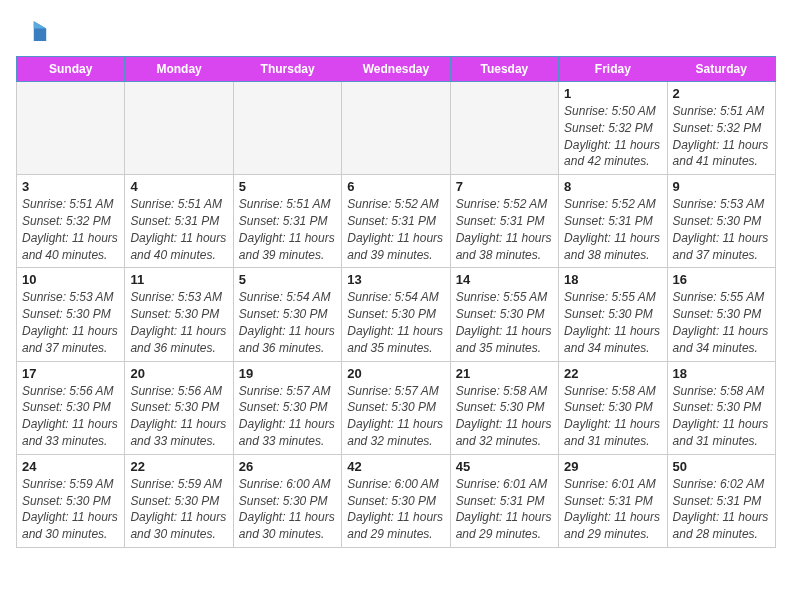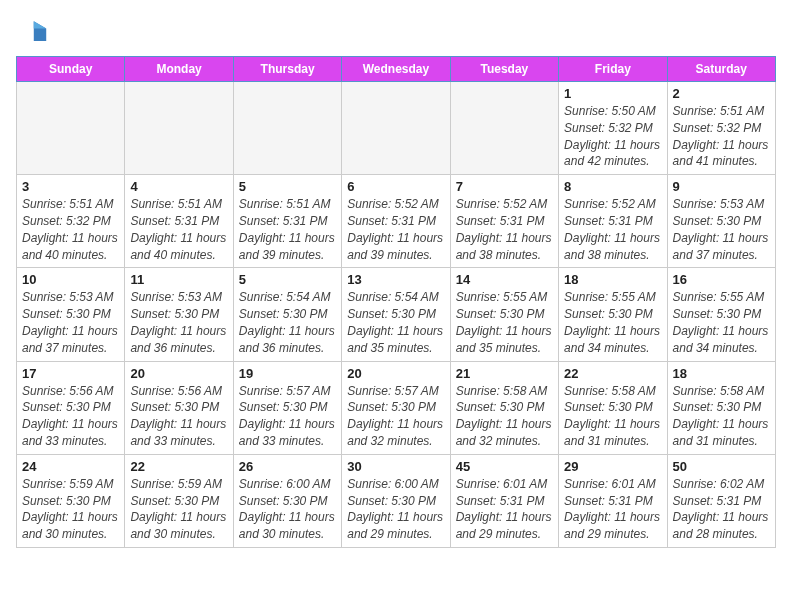--- a/index.html
+++ b/index.html
@@ -238,21 +238,21 @@
         </td>
         <td>
           <div class="day-number">22</div>
           <div class="day-info">Sunrise: 5:59 AM<br>Sunset: 5:30 PM<br>Daylight: 11 hours and 30 minutes.</div>
         </td>
         <td>
           <div class="day-number">26</div>
           <div class="day-info">Sunrise: 6:00 AM<br>Sunset: 5:30 PM<br>Daylight: 11 hours and 30 minutes.</div>
         </td>
         <td>
-          <div class="day-number">30</div>
+          <div class="day-number">42</div>
           <div class="day-info">Sunrise: 6:00 AM<br>Sunset: 5:30 PM<br>Daylight: 11 hours and 29 minutes.</div>
         </td>
         <td>
           <div class="day-number">45</div>
           <div class="day-info">Sunrise: 6:01 AM<br>Sunset: 5:31 PM<br>Daylight: 11 hours and 29 minutes.</div>
         </td>
         <td>
           <div class="day-number">29</div>
           <div class="day-info">Sunrise: 6:01 AM<br>Sunset: 5:31 PM<br>Daylight: 11 hours and 29 minutes.</div>
         </td>

